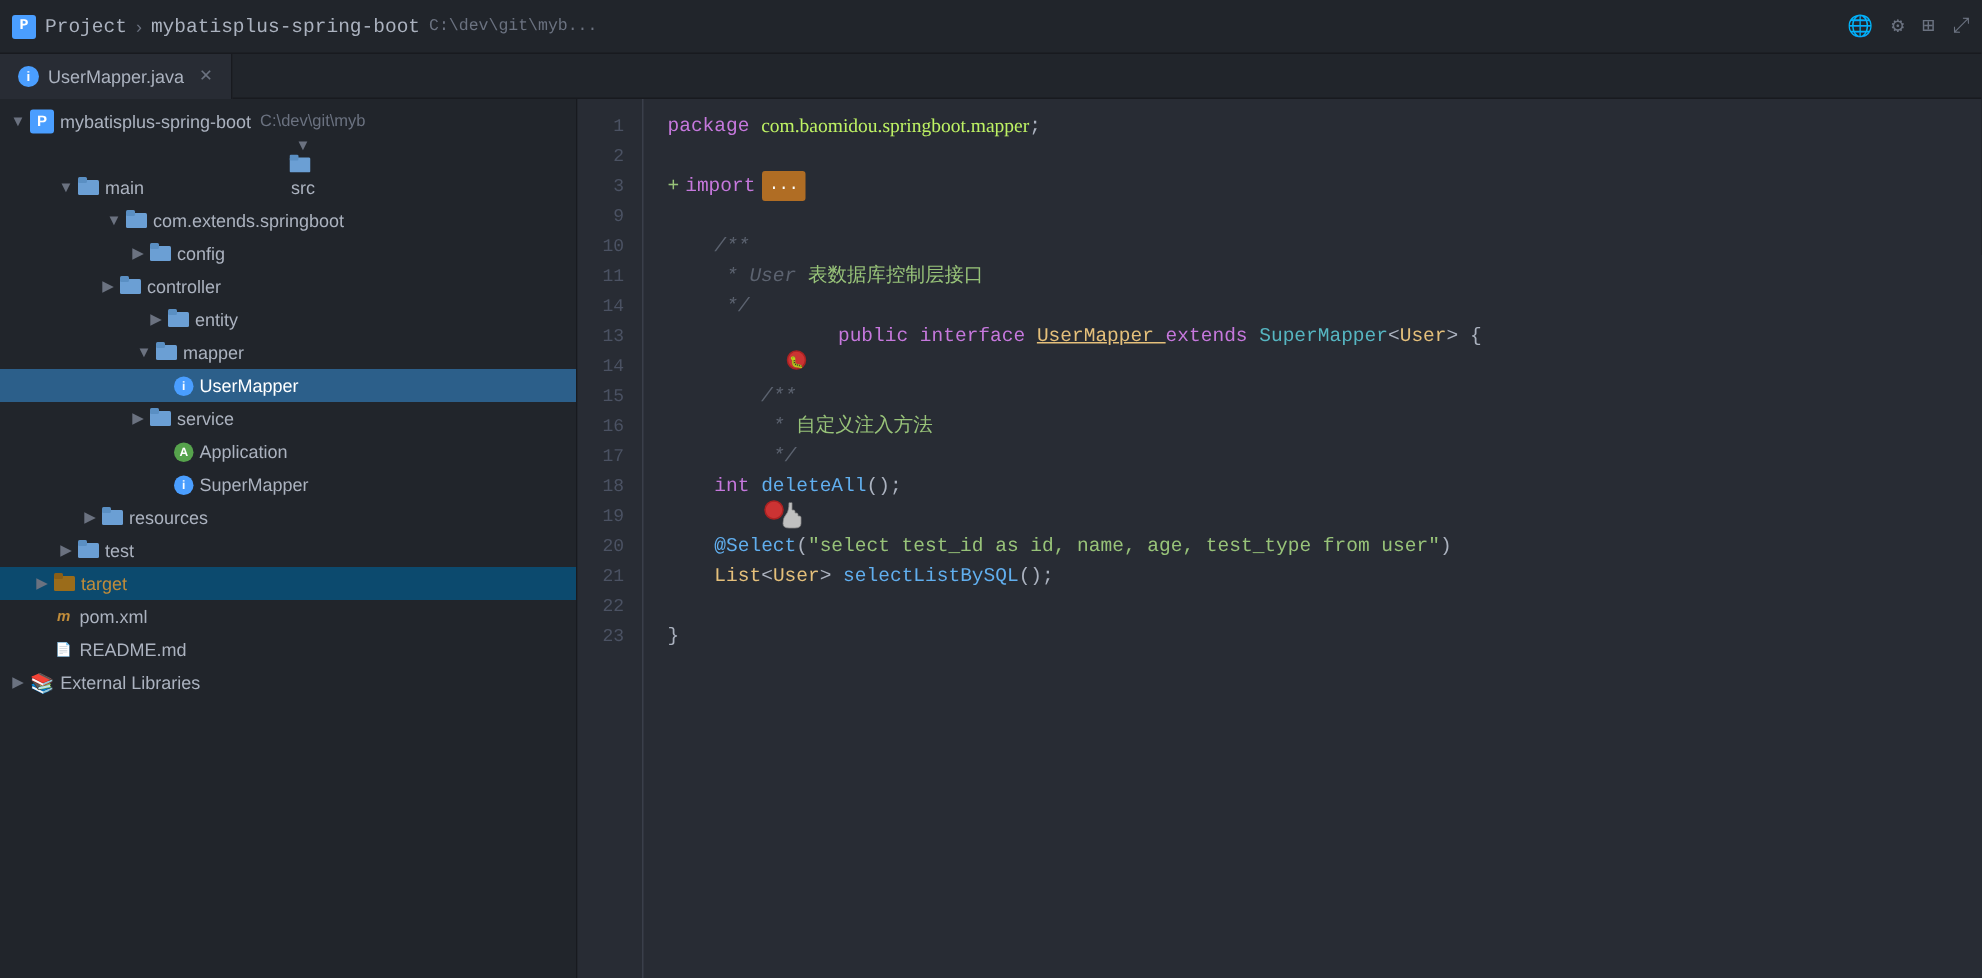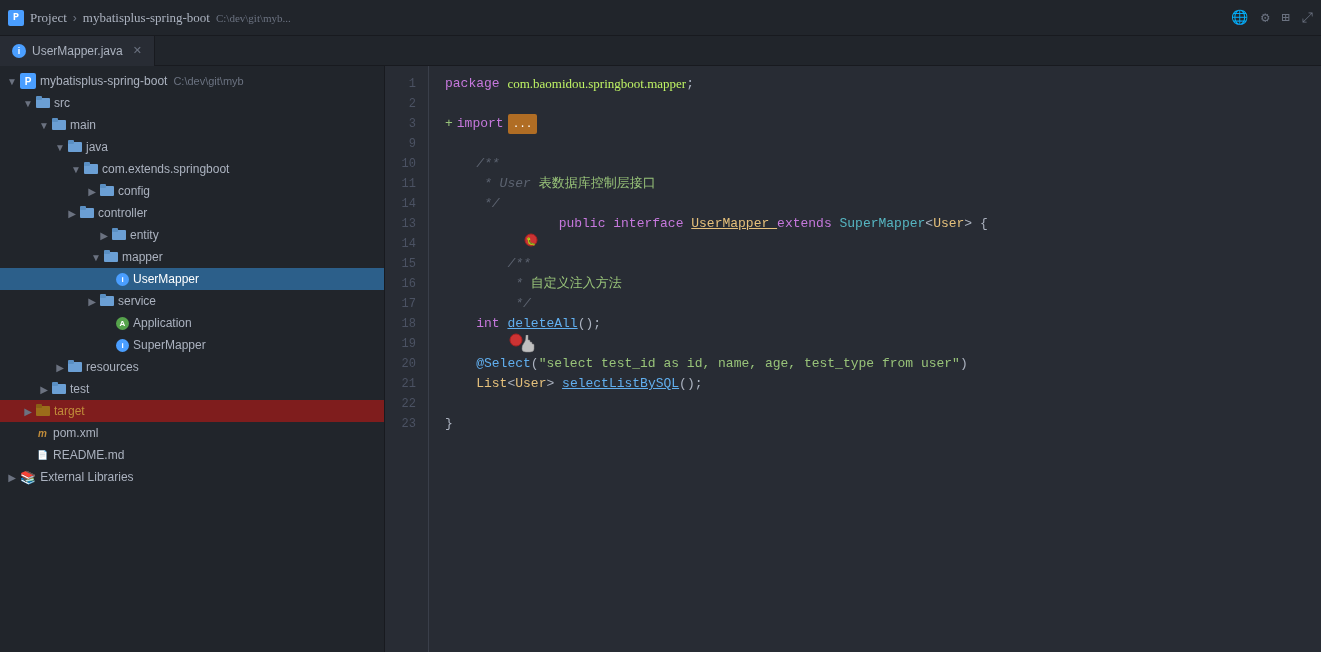--- a/index.html
+++ b/index.html
@@ -40,21 +40,21 @@
       align-items: center;
       justify-content: center;
       font-size: 10px;
       color: white;
       font-weight: bold;
       flex-shrink: 0;
     }
     .title-text {
       color: #abb2bf;
       font-size: 13px;
-      font-family: Liberation Serif, serif;
+      font-family: Liberation Mono, monospace;
     }
     .title-bar-actions {
       display: flex;
       align-items: center;
       gap: 12px;
       margin-left: auto;
     }
     .action-icon {
       color: #6b7280;
       font-size: 14px;
@@ -268,21 +268,21 @@
     
     .kw { color: #c678dd; } 
     .cl { color: #e5c07b; } 
     .str { color: #98c379; } 
     .cm { color: #5c6370; font-style: italic; } 
     .ann { color: #61afef; } 
     .op { color: #abb2bf; } 
     .pkg { color: #bef264; font-family: Liberation Serif, serif; } 
     .iface { color: #e5c07b; text-decoration: underline; } 
     .ext-iface { color: #56b6c2; } 
-    .method-name { color: #61afef; text-decoration: underline; } 
+    .method-name { color: #61afef; } 
     .ch { color: #98c379; } 
     .import-collapsed {
       background: #b06d24;
       color: #ffffff;
       font-size: 11px;
       padding: 0 5px;
       border-radius: 2px;
       margin-left: 4px;
       cursor: pointer;
     }
@@ -322,21 +322,21 @@
 
   <div class="sidebar">
 
     <div class="tree-item" style="padding-left:4px;">
       <span class="arrow open"></span>
       <div class="project-icon" style="margin-right:4px;">P</div>
       <span>mybatisplus-spring-boot</span>
       <span style="color:#6b7280;font-size:11px;margin-left:6px;">C:\dev\git\myb</span>
     </div>
 
-    <div class="tree-item" style="padding-left:20px;">
+    <div class="tree-item" style="padding-left:20px;flex-direction:column;">
       <span class="arrow open"></span>
       <span style="margin-right:4px;">
         <svg width="14" height="12" viewBox="0 0 14 12">
             <rect x="0" y="2" width="14" height="10" rx="1" fill="#6b9fd4"></rect>
             <rect x="0" y="0" width="6" height="4" rx="1" fill="#5a8fc3"></rect>
           </svg>
       </span>
       <span>src</span>
     </div>
 
@@ -344,30 +344,20 @@
       <span class="arrow open"></span>
       <span style="margin-right:4px;">
         <svg width="14" height="12" viewBox="0 0 14 12">
             <rect x="0" y="2" width="14" height="10" rx="1" fill="#6b9fd4"></rect>
             <rect x="0" y="0" width="6" height="4" rx="1" fill="#5a8fc3"></rect>
           </svg>
       </span>
       <span>main</span>
     </div>
 
-    <div class="tree-item" style="padding-left:52px;">
-      <span class="arrow open"></span>
-      <span style="margin-right:4px;">
-        <svg width="14" height="12" viewBox="0 0 14 12">
-            <rect x="0" y="2" width="14" height="10" rx="1" fill="#6b9fd4"></rect>
-            <rect x="0" y="0" width="6" height="4" rx="1" fill="#5a8fc3"></rect>
-          </svg>
-      </span>
-      <span>java</span>
-    </div>
 
     <div class="tree-item" style="padding-left:68px;">
       <span class="arrow open"></span>
       <span style="margin-right:4px;">
         <svg width="14" height="12" viewBox="0 0 14 12">
             <rect x="0" y="2" width="14" height="10" rx="1" fill="#6b9fd4"></rect>
             <rect x="0" y="0" width="6" height="4" rx="1" fill="#5a8fc3"></rect>
           </svg>
       </span>
       <span>com.extends.springboot</span>
@@ -461,21 +451,21 @@
       <span class="arrow closed"></span>
       <span style="margin-right:4px;">
         <svg width="14" height="12" viewBox="0 0 14 12">
             <rect x="0" y="2" width="14" height="10" rx="1" fill="#6b9fd4"></rect>
             <rect x="0" y="0" width="6" height="4" rx="1" fill="#5a8fc3"></rect>
           </svg>
       </span>
       <span>test</span>
     </div>
 
-    <div class="tree-item" style="padding-left:20px; background:#7f1d1d;">
+    <div class="tree-item" style="padding-left:20px; background:#0c4a6e;">
       <span class="arrow closed"></span>
       <span style="margin-right:4px;">
         <svg width="14" height="12" viewBox="0 0 14 12">
             <rect x="0" y="2" width="14" height="10" rx="1" fill="#9b6c1a"></rect>
             <rect x="0" y="0" width="6" height="4" rx="1" fill="#8a5e15"></rect>
           </svg>
       </span>
       <span style="color:#c08c3a;">target</span>
     </div>
 

